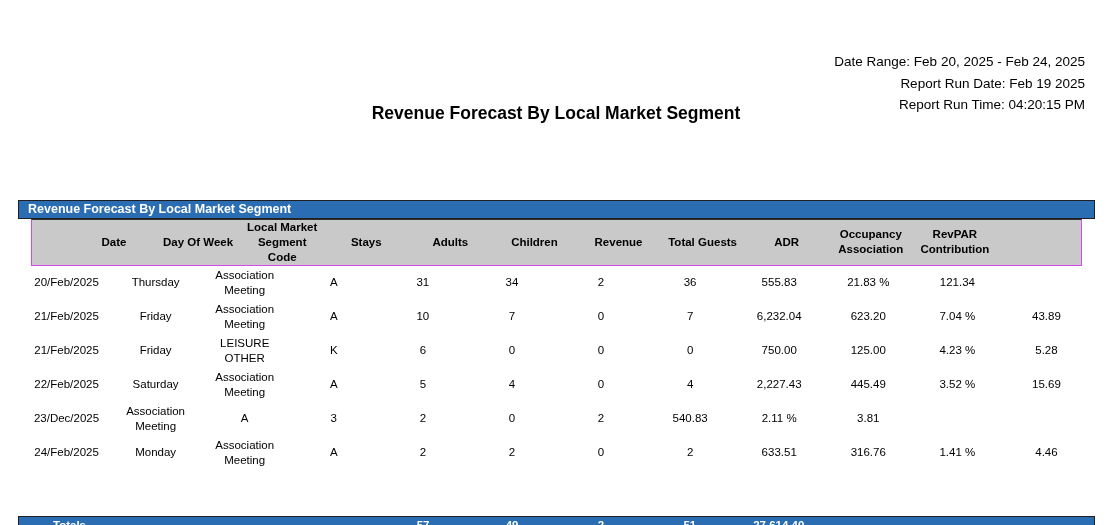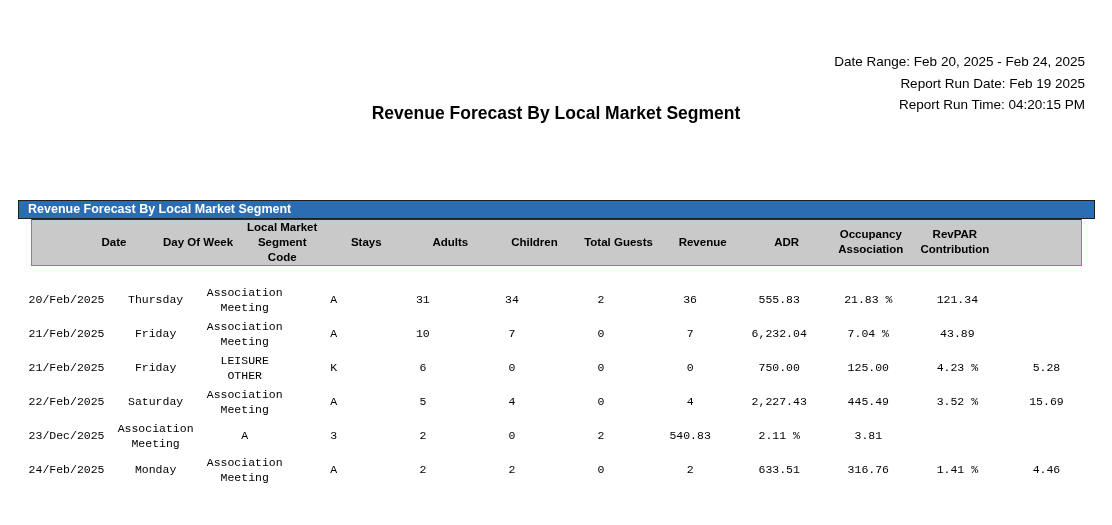--- a/index.html
+++ b/index.html
@@ -31,21 +31,21 @@
   .grid{display:grid;grid-template-columns:repeat(12,1fr);}
   .thead{
     margin:0 13px;background:var(--gray);
     border:1px solid #d946ef;border-top:1px solid #2e2e2e;padding-left:40px;
   }
   .thead .cell{
     font-weight:bold;font-size:11.5px;text-align:center;line-height:1.3;
     display:flex;align-items:center;justify-content:center;
     min-height:32px;padding:0 3px;
   }
-  .tbody{margin:18px 4px;font-family:Liberation Mono, monospace;}
+  .tbody{margin:0 4px;}
   .tbody .row{display:grid;grid-template-columns:repeat(12,1fr);min-height:34px;}
   .tbody .cell{
     font-size:11.5px;text-align:center;line-height:1.3;
     display:flex;align-items:center;justify-content:center;padding:0 4px;
   }
   .totals{
     background:var(--blue);border:1px solid var(--border-dark);height:17px;margin-top:46px;
   }
   .totals .grid{padding:0 4px;height:100%;}
   .totals .cell{
@@ -68,22 +68,22 @@
 
 <div class="table-wrap">
   <div class="table-title">Revenue Forecast By Local Market Segment</div>
   <div class="thead grid" id="thead">
       <div class="cell">Date</div>
       <div class="cell">Day Of Week</div>
       <div class="cell">Local Market Segment Code</div>
       <div class="cell">Stays</div>
       <div class="cell">Adults</div>
       <div class="cell">Children</div>
+      <div class="cell">Revenue</div>
       <div class="cell">Total Guests</div>
-      <div class="cell">Revenue</div>
       <div class="cell">ADR</div>
       <div class="cell">Occupancy Association</div>
       <div class="cell">RevPAR Contribution</div>
     </div>
   <div class="tbody" id="tbody">
       <div class="row">
         <div class="cell">20/Feb/2025</div>
         <div class="cell">Thursday</div>
         <div class="cell">Association Meeting</div>
         <div class="cell">A</div>
@@ -98,20 +98,21 @@
       <div class="row">
         <div class="cell">21/Feb/2025</div>
         <div class="cell">Friday</div>
         <div class="cell">Association Meeting</div>
         <div class="cell">A</div>
         <div class="cell">10</div>
         <div class="cell">7</div>
         <div class="cell">0</div>
         <div class="cell">7</div>
         <div class="cell">6,232.04</div>
+        <div class="cell">623.20</div>
         <div class="cell">7.04 %</div>
         <div class="cell">43.89</div>
       </div>
       <div class="row">
         <div class="cell">21/Feb/2025</div>
         <div class="cell">Friday</div>
         <div class="cell">LEISURE OTHER</div>
         <div class="cell">K</div>
         <div class="cell">6</div>
         <div class="cell">0</div>

